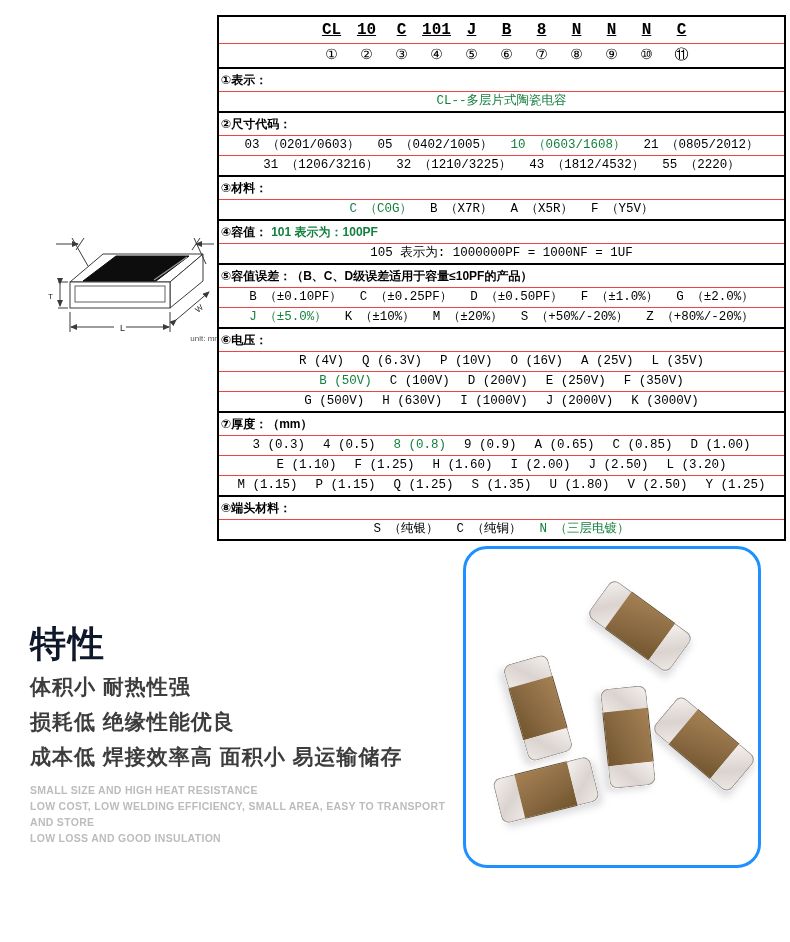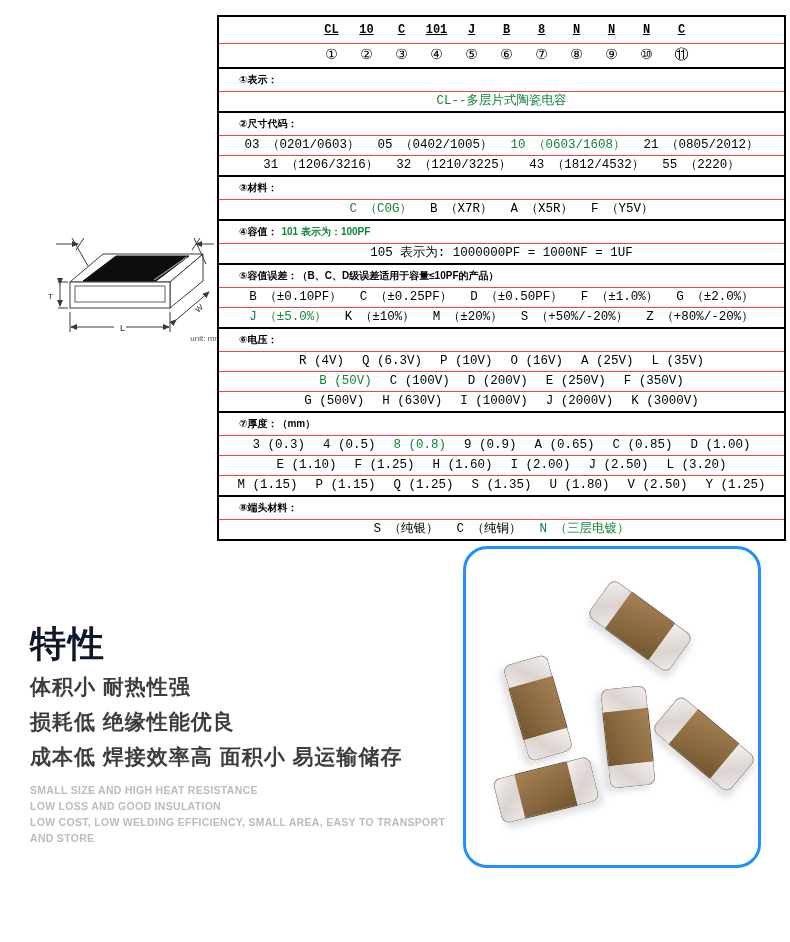--- a/index.html
+++ b/index.html
@@ -6,26 +6,26 @@
   .canvas{position:relative;width:790px;height:942px;background:#fff;overflow:hidden;
           font-family:"Liberation Sans","DejaVu Sans",sans-serif;color:#000;}
 
   
   .spec-table{position:absolute;left:217px;top:15px;width:569px;border:2px solid #000;
               background:#fff;box-sizing:border-box;
               font-family:"Liberation Mono","DejaVu Sans Mono",monospace;}
   .row{border-top:1px solid #ef4444;line-height:19px;min-height:19px;font-size:12.5px;
        text-align:center;white-space:nowrap;overflow:hidden;}
   .row.codes{border-top:none;line-height:26px;min-height:26px;font-weight:bold;
-             font-size:12px;text-align:left;padding-left:95px;}
+             font-size:16px;text-align:left;padding-left:95px;}
   .row.codes span{display:inline-block;width:35px;text-align:center;text-decoration:underline;}
   .row.marks{line-height:22px;min-height:22px;text-align:left;padding-left:95px;}
   .row.marks span{display:inline-block;width:35px;text-align:center;font-size:14px;}
-  .row.section{border-top:2px solid #000;text-align:left;font-weight:bold;font-size:10px;
-               line-height:22px;min-height:22px;padding-left:18px;
+  .row.section{border-top:2px solid #000;text-align:left;font-weight:bold;font-size:12px;
+               line-height:22px;min-height:22px;padding-left:0;
                font-family:"Liberation Sans","DejaVu Sans",sans-serif;}
   .row .cell{display:inline-block;margin:0 9px;}
   .row.section .cell{margin:0 2px;}
   .red{color:#15803d;}
 
   
   .dim-drawing{position:absolute;left:28px;top:200px;}
 
   
   .features{position:absolute;left:30px;top:620px;width:430px;}
@@ -128,22 +128,22 @@
 
   <div class="features">
     <div class="features-title">特性</div>
     <div class="features-zh">
         <div>体积小 耐热性强</div>
         <div>损耗低 绝缘性能优良</div>
         <div>成本低 焊接效率高 面积小 易运输储存</div>
       </div>
     <div class="features-en">
         <div>SMALL SIZE AND HIGH HEAT RESISTANCE</div>
+        <div>LOW COST, LOW WELDING EFFICIENCY, SMALL AREA, EASY TO TRANSPORT AND STORE</div>
         <div>LOW LOSS AND GOOD INSULATION</div>
-        <div>LOW COST, LOW WELDING EFFICIENCY, SMALL AREA, EASY TO TRANSPORT AND STORE</div>
       </div>
   </div>
 
   <div class="photo-box" title="five tan multilayer ceramic chip capacitors with silver terminals">
     <div class="chip chip1">
       <div class="cap l"></div>
         <div class="mid"></div>
         <div class="cap r"></div>
     </div>
     <div class="chip chip2">

